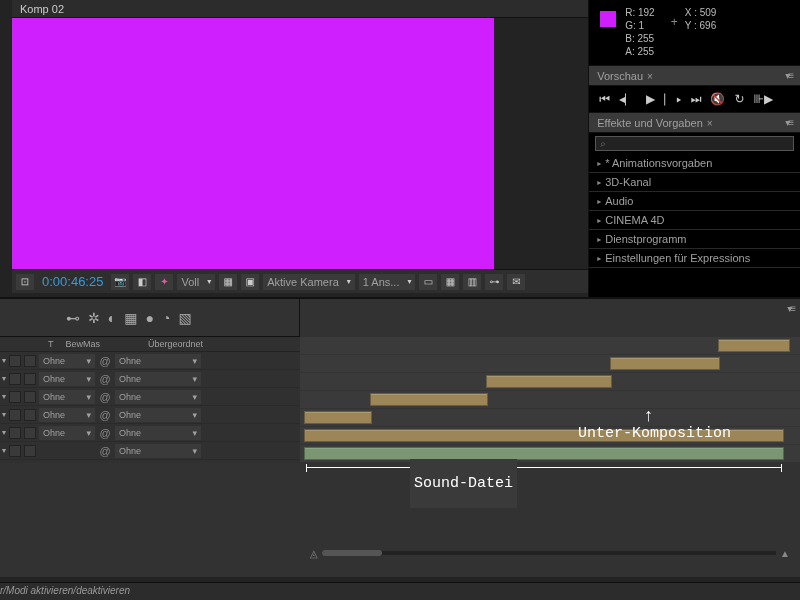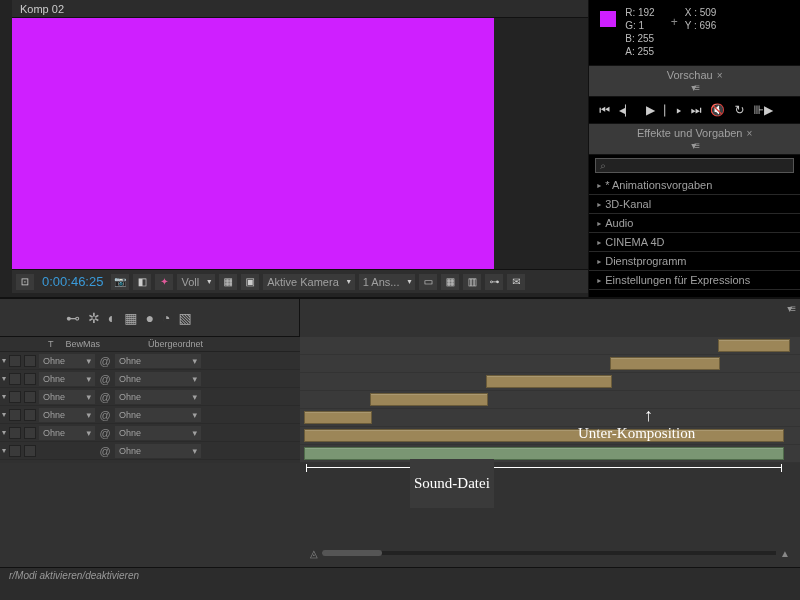--- a/index.html
+++ b/index.html
@@ -16,21 +16,21 @@
   .vt-dd { display:flex; align-items:center; background:#3a3a3a; padding:0 4px; height:16px; gap:8px; }
   .vt-dd .chev { font-size:8px; color:#ccc; }
 
   .right-col { width:215px; display:flex; flex-direction:column; background:#000000; border-left:1px solid #111; }
   .info-block { height:65px; padding:6px 10px; display:flex; gap:30px; font-size:10px; color:#bbb; }
   .swatch { width:18px; height:18px; background:#cf1fff; border:1px solid #000; margin-top:4px; }
   .rgba-vals { line-height:13px; }
   .xy-vals { line-height:13px; position:relative; }
   .plus { position:absolute; left:-14px; top:10px; color:#888; font-size:12px; }
 
-  .panel-header { display:flex; align-items:center; justify-content:space-between; background:#3a3a3a; padding:3px 8px; border-top:1px solid #111; border-bottom:1px solid #111; height:32px;flex-direction:column;}
+  .panel-header { display:flex; align-items:center; justify-content:space-between; background:#3a3a3a; padding:3px 8px; border-top:1px solid #111; border-bottom:1px solid #111; height:21px;}
   .panel-header .close-x { color:#999; margin-left:4px; font-size:10px;}
   .panel-header .menu { font-size:10px; color:#999; }
   .preview-controls { display:flex; gap:9px; padding:6px 10px; color:#ccc; font-size:12px; align-items:center; }
   .preview-controls span { cursor:pointer; }
 
   .search-row { padding:3px 6px; }
   .search-input { width:100%; background:#222; border:1px solid #555; color:#ccc; padding:1px 4px; font-size:10px; }
   .fx-list { overflow:hidden; }
   .fx-item { display:flex; align-items:center; padding:3px 8px; gap:4px; border-bottom:1px solid #282828; }
   .fx-item .tri { font-size:8px; color:#888; }
@@ -54,32 +54,32 @@
   .ctrl-row { display:flex; align-items:center; padding:1px 2px; gap:3px; height:18px; border-bottom:1px solid #2a2a2a;}
   .sq { width:12px; height:12px; background:#3a3a3a; border:1px solid #222; }
   .dd-small { display:flex; align-items:center; background:#3a3a3a; padding:0 4px; height:14px; font-size:9px; gap:6px; min-width:56px; justify-content:space-between;}
   .spiral { width:14px; height:14px; display:flex; align-items:center; justify-content:center; color:#888; font-size:11px;}
 
   .track-area { flex:1; position:relative; background:#3a3a3a; }
   .track-rows { }
   .track-row { height:18px; border-bottom:1px solid #333; position:relative; }
   .clip { position:absolute; top:2px; height:13px; background:#9c8658; border:1px solid #6b5c3a; box-shadow: inset 0 1px 0 rgba(255,255,255,0.15);}
   .clip.audio { background:#7a9673; border-color:#4f6b4a; }
-  .annotation { position:absolute; color:#fff; font-size:15px; font-family: Liberation Serif, serif; }
+  .annotation { position:absolute; color:#fff; font-size:15px; font-family: Liberation Mono, monospace; }
   .arrow-up { position:absolute; color:#fff; font-size:18px; }
   .sound-bracket { position:absolute; border-top:1px solid #fff; height:1px; }
   .sound-bracket::before, .sound-bracket::after { content:""; position:absolute; width:1px; height:8px; background:#fff; top:-4px; }
   .sound-bracket::before { left:0; } .sound-bracket::after { right:0; }
 
   .zoom-bar { position:absolute; bottom:20px; left:300px; right:0; height:8px; display:flex; align-items:center; padding:0 6px;}
   .zoom-track { flex:1; height:4px; background:#222; position:relative;}
   .zoom-handle { position:absolute; left:0; width:60px; height:6px; top:-1px; background:#555; border-radius:3px;}
   .mountain { color:#888; font-size:10px; padding:0 4px;}
 
-  .status-bar { position:absolute; bottom:0; left:0; right:0; height:33px; background:#2c2c2c; border-top:1px solid #111; padding:2px 9px; font-size:10px; color:#999; font-style:italic;}
+  .status-bar { position:absolute; bottom:0; left:0; right:0; height:18px; background:#2c2c2c; border-top:1px solid #111; padding:2px 0; font-size:10px; color:#999; font-style:italic;}
 
   .chev { display:inline-block; }
   .panel-menu-icon { letter-spacing:-2px; }
 </style>
 </head>
 <body>
 
 <div class="top-area">
   <div class="viewer-col">
     <div class="viewer-tab">

